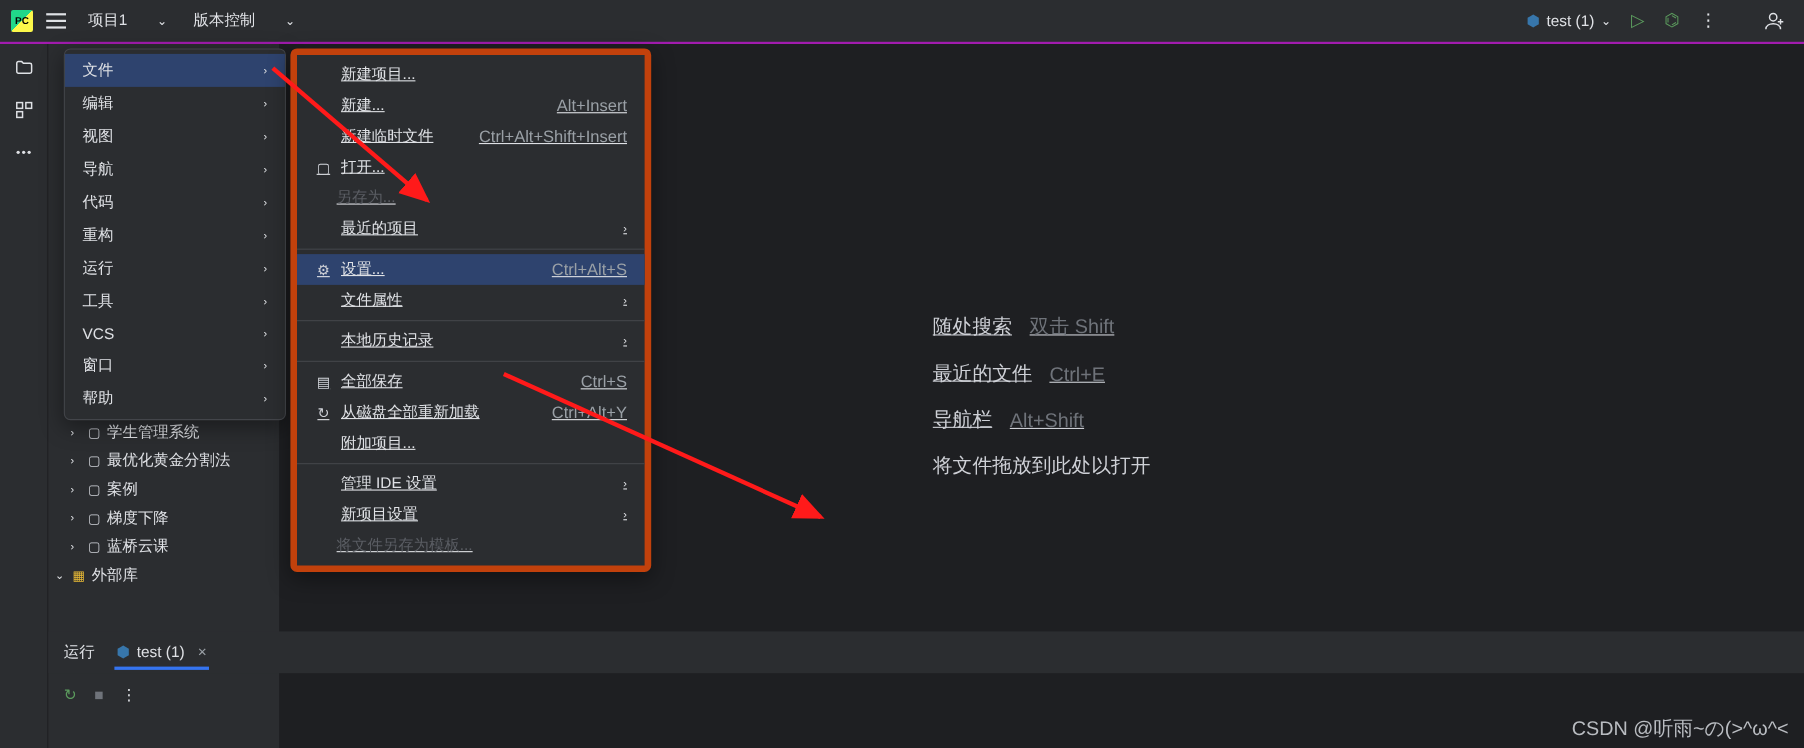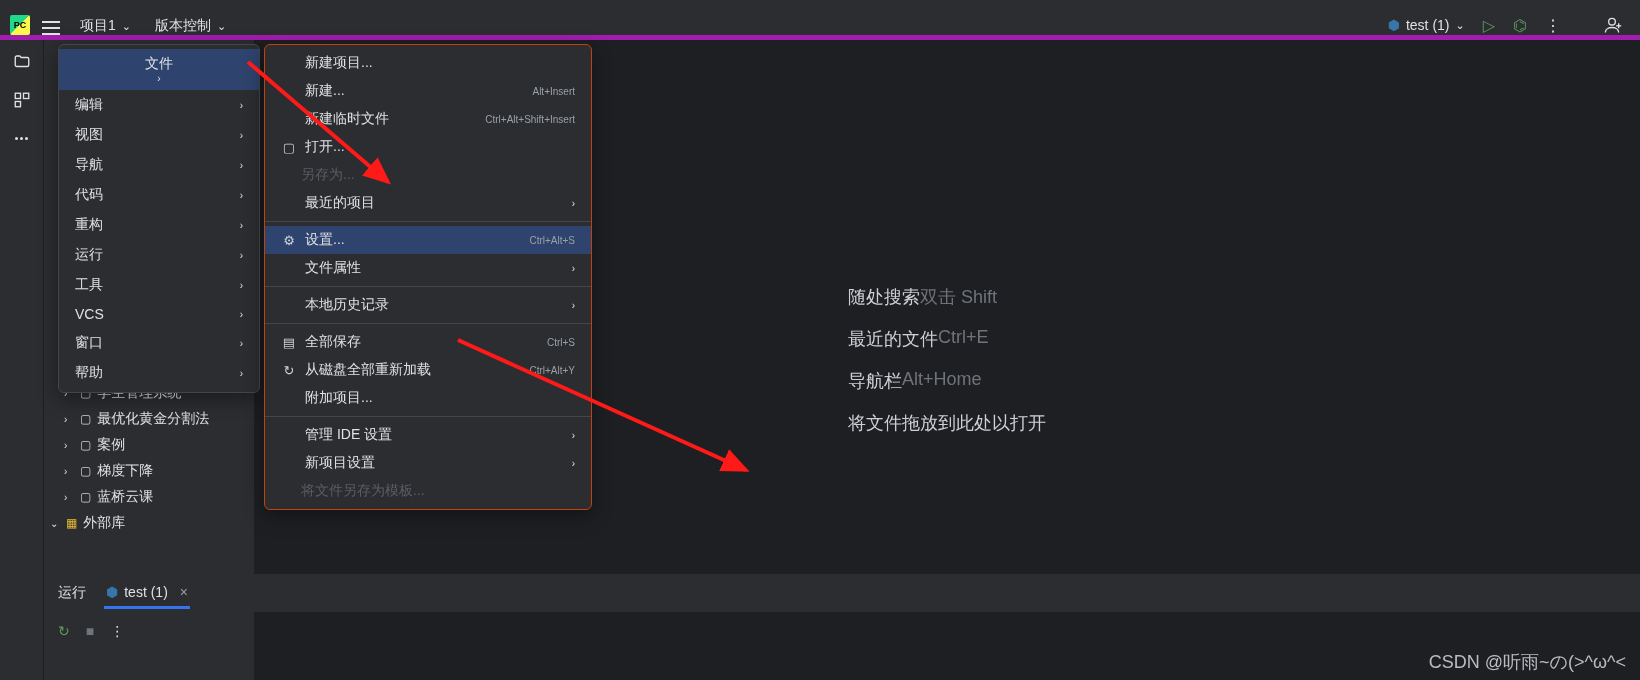--- a/index.html
+++ b/index.html
@@ -1,23 +1,23 @@
 <!DOCTYPE html>
 <html><head>
 <meta charset="utf-8">
 <style>
   * { margin: 0; padding: 0; box-sizing: border-box; font-family: "Microsoft YaHei", "Segoe UI", sans-serif; }
   body { background: #1e1f22; color: #dfe1e5; width: 1640px; height: 680px; overflow: hidden; position: relative; }
   
   
-  .topbar { height: 40px; display: flex; align-items: flex-end; padding: 0 10px; background: #2b2d30; border-bottom: 5px solid #a21caf; }
+  .topbar { height: 40px; display: flex; align-items: center; padding: 0 10px; background: #2b2d30; border-bottom: 2px solid #a21caf; }
   .logo { width: 20px; height: 20px; background: linear-gradient(135deg, #21d789 50%, #fcf84a 50%); border-radius: 2px; margin-right: 12px; display:flex; align-items:center; justify-content:center; font-size:9px; font-weight:bold; color:#000;}
   .hamburger { width: 18px; height: 14px; display:flex; flex-direction:column; justify-content:space-between; margin-right: 20px; cursor:pointer;}
   .hamburger span { height:2px; background:#dfe1e5; }
-  .top-item { display:flex; align-items:center; margin-right: 24px; font-size:14px; cursor:pointer; color:#dfe1e5;}
+  .top-item { display:flex; align-items:center; margin-right: 24px; font-size:14px; cursor:pointer; color:#dfe1e5;gap:21px;}
   .top-item .chev { margin-left:6px; }
   .top-right { margin-left:auto; display:flex; align-items:center; gap: 18px; }
   .run-config { display:flex; align-items:center; gap:6px; font-size:14px; }
   .play-icon { color:#5b9a5d; font-size:16px; }
   .bug-icon { color:#5b9a5d; font-size:16px; }
   .vert-dots { letter-spacing:-1px; font-size:16px; }
   .user-icon { margin-left: 24px; margin-right:8px; }
 
   
   .main { display:flex; height: calc(100% - 40px); }
@@ -41,38 +41,38 @@
   .runtab { display:flex; align-items:center; gap:6px; margin-left:18px; padding: 6px 2px; border-bottom: 3px solid #3574f0;}
   .runtab .close { margin-left:6px; color:#9aa0a6; cursor:pointer;}
   
   
   .bottomrow { position:absolute; bottom:30px; left:44px; height:38px; display:flex; align-items:center; gap:16px; padding:0 14px; font-size:14px; }
   .bottomrow .ic { cursor:pointer; }
 
   
   .editor { flex:1; background:#1e1f22; display:flex; align-items:center; justify-content:center; position:relative; }
   .welcome { display:flex; flex-direction:column; gap: 18px; color:#ced0d6; font-size:18px; }
-  .welcome-row { display:flex; gap: 0; align-items:flex-start; }
+  .welcome-row { display:flex; gap: 16px; align-items:flex-end;text-decoration:underline; }
   .welcome-row .hint { color:#6f737a; }
   .welcome-solo { color:#ced0d6; }
 
   
   .menu1 { position:absolute; top:44px; left:58px; width:202px; background:#2b2d30; border:1px solid #43454a; border-radius:6px; padding:4px 0; z-index:10; box-shadow:0 6px 20px rgba(0,0,0,.4);}
   .menu1-item { display:flex; align-items:center; justify-content:space-between; padding: 6px 16px; font-size:14px; cursor:pointer; }
-  .menu1-item.active { background:#2e436e;flex-direction:column; }
+  .menu1-item.active { background:#2e436e; }
   .menu1-item .chev { font-size:10px;}
 
   
-  .menu2 { position:absolute; top:44px; left:264px; width:328px; background:#2b2d30; border:1px solid #c2410c; border-radius:6px; padding:4px 0; z-index:10; box-shadow:0 6px 20px rgba(0,0,0,.4);}
+  .menu2 { position:absolute; top:44px; left:264px; width:328px; background:#2b2d30; border:6px solid #c2410c; border-radius:6px; padding:4px 0; z-index:10; box-shadow:0 6px 20px rgba(0,0,0,.4);text-decoration:underline;}
   .menu2-item { display:flex; align-items:center; justify-content:space-between; padding: 5px 16px; font-size:14px; cursor:pointer; }
   .menu2-item.highlight { background:#2e436e; }
   .menu2-item.disabled { color:#5a5d63; cursor:default;padding-left:12px; }
   .menu2-sep { height:1px; background:#43454a; margin:4px 0; }
   .menu2-item .left { display:flex; align-items:center; gap:8px; }
-  .menu2-item .shortcut { color:#9aa0a6; font-size:10px;}
+  .menu2-item .shortcut { color:#9aa0a6; font-size:15px;}
   .menu2-item .chev { color:#dfe1e5; font-size:10px;}
   .menu2-item .ic { width:16px; display:inline-flex; justify-content:center; color:#ced0d6; font-size:13px;}
   .menu2-item .ic.blank { visibility:hidden; }
   
   
   .arrow { position:absolute; pointer-events:none; z-index:20;}
 
   
   .watermark { position:absolute; right:14px; bottom:6px; font-size:18px; color:#b9bcc1; }
 
@@ -181,21 +181,21 @@
         <div class="welcome-row">
           <span>随处搜索</span>
           <span class="hint">双击 Shift</span>
         </div>
         <div class="welcome-row">
           <span>最近的文件</span>
           <span class="hint">Ctrl+E</span>
         </div>
         <div class="welcome-row">
           <span>导航栏</span>
-          <span class="hint">Alt+Home</span>
+          <span class="hint">Alt+Shift</span>
         </div>
         <div class="welcome-solo">将文件拖放到此处以打开</div>
       </div>
   </div>
 </div>
 
 <div class="runstrip">
   <span>运行</span>
   <div class="runtab">
     <span style="color:#3776ab;">⬢</span>

